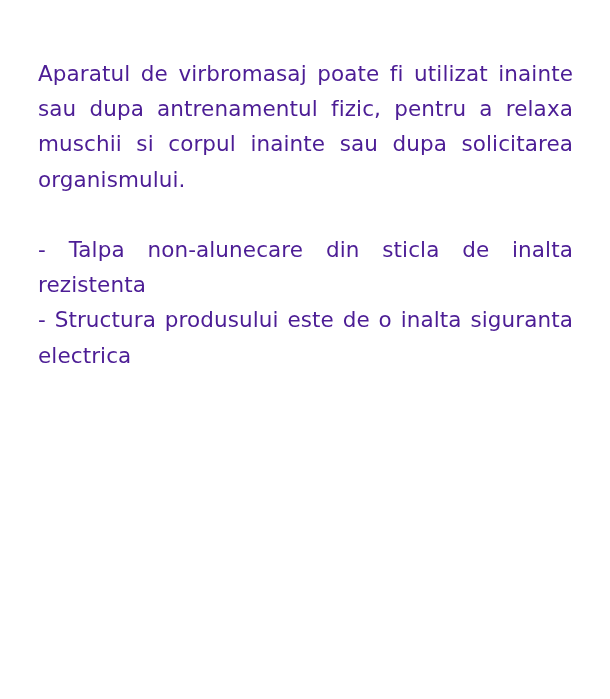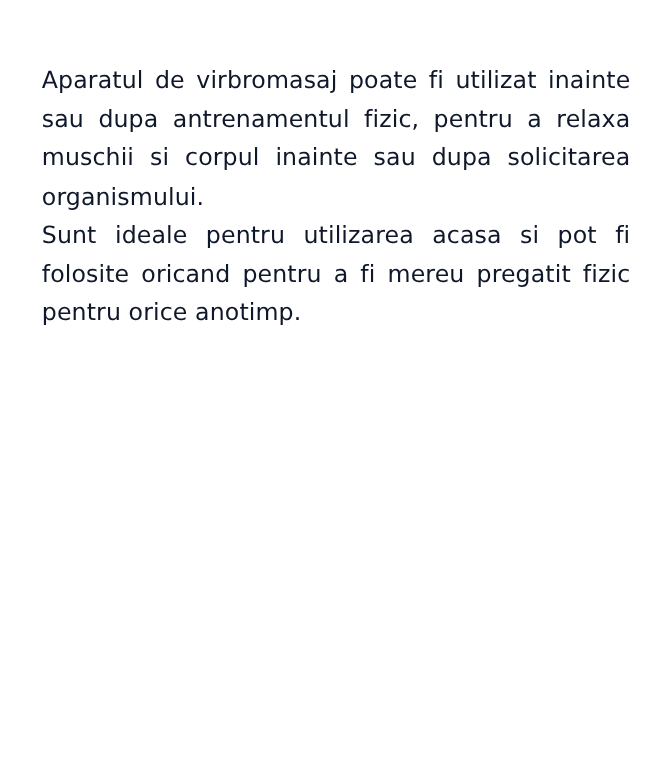--- a/index.html
+++ b/index.html
@@ -11,38 +11,39 @@
       width: 610px;
       height: 699px;
       overflow: hidden;
       position: relative;
     }
     .content {
       position: absolute;
       left: 38px;
       top: 56px;
       width: 535px;
-      color: #0f172a;
+      color: #4c1d95;
       font-family: "DejaVu Sans", sans-serif;
       font-weight: normal;
       font-size: 21.5px;
       line-height: 35.2px;
       letter-spacing: 0.1px;
     }
     .para {
       margin: 0;
       text-align: justify;
       text-align-last: left;
     }
     .blank {
       height: 35.2px;
     }
   </style>
 </head>
 <body>
 
 <div class="content">
   <p class="para">Aparatul de virbromasaj poate fi utilizat inainte sau dupa antrenamentul fizic, pentru a relaxa muschii si corpul inainte sau dupa solicitarea organismului.</p>
-  <p class="para">Sunt ideale pentru utilizarea acasa si pot fi folosite oricand pentru a fi mereu pregatit fizic pentru orice anotimp.</p>
   <div class="blank"></div>
   <div>
+    <p class="para">- Talpa non-alunecare din sticla de inalta rezistenta</p>
+    <p class="para">- Structura produsului este de o inalta siguranta electrica</p>
   </div>
 </div>
 
 </body></html>

